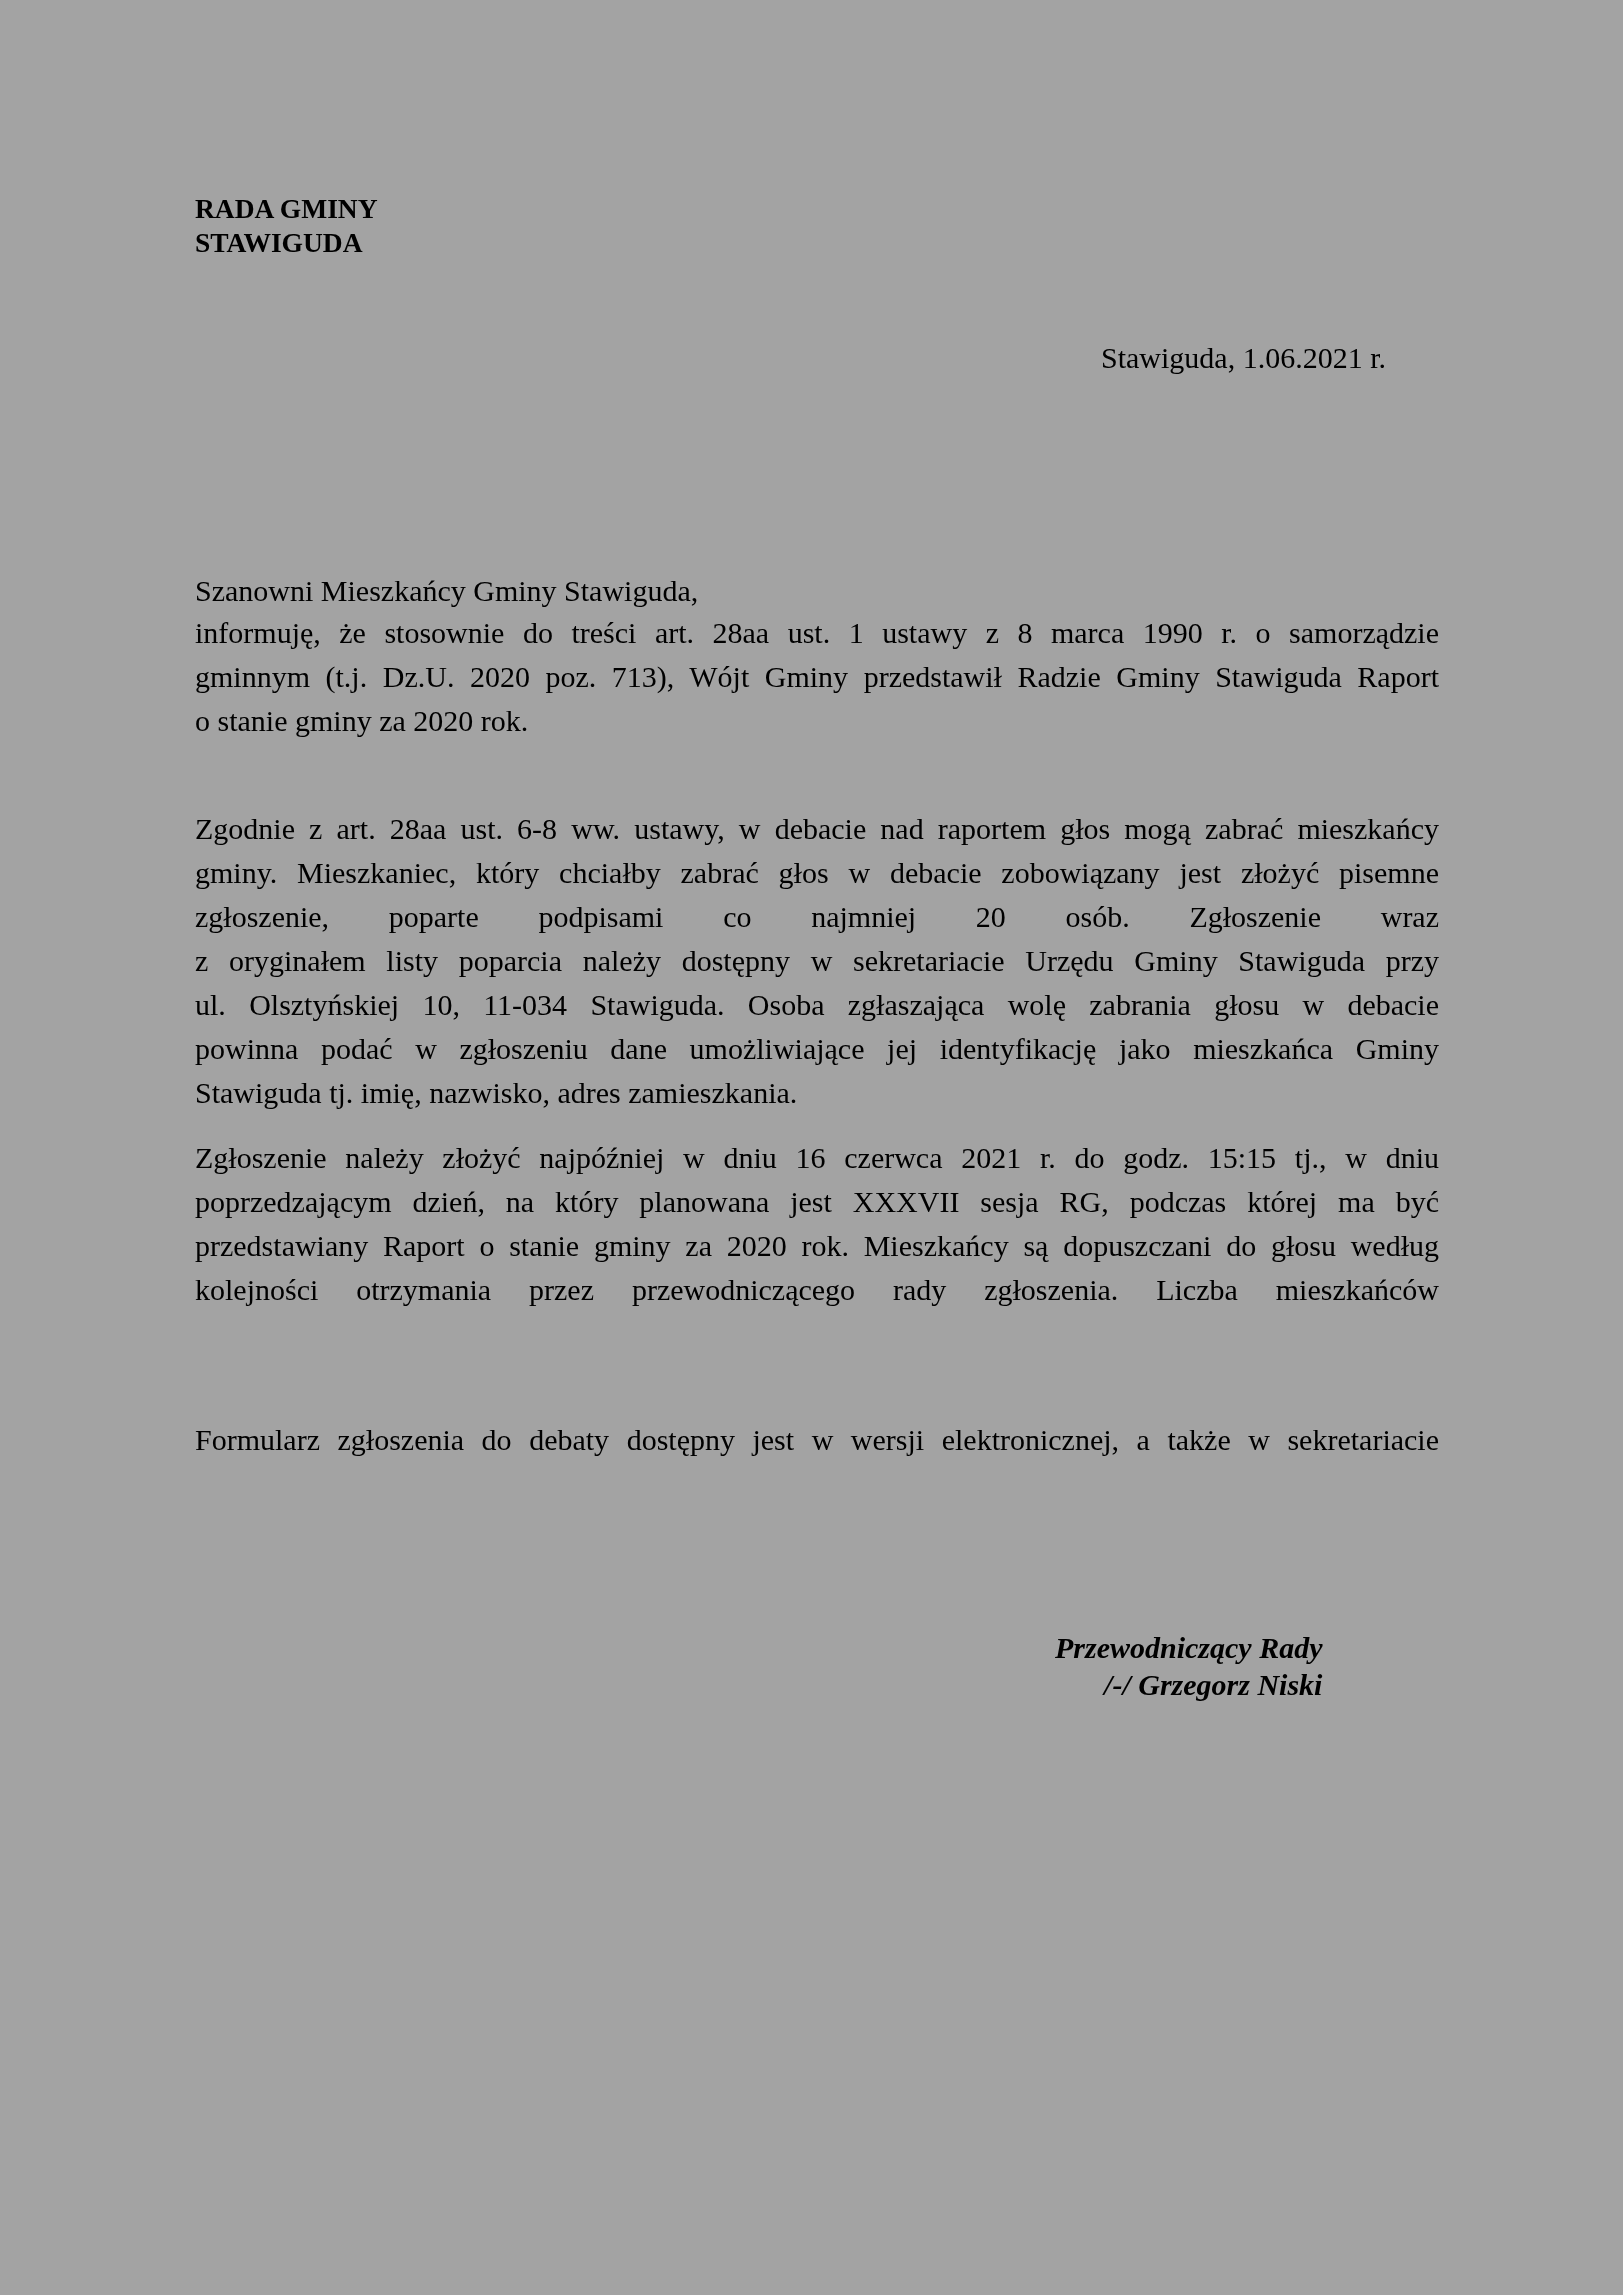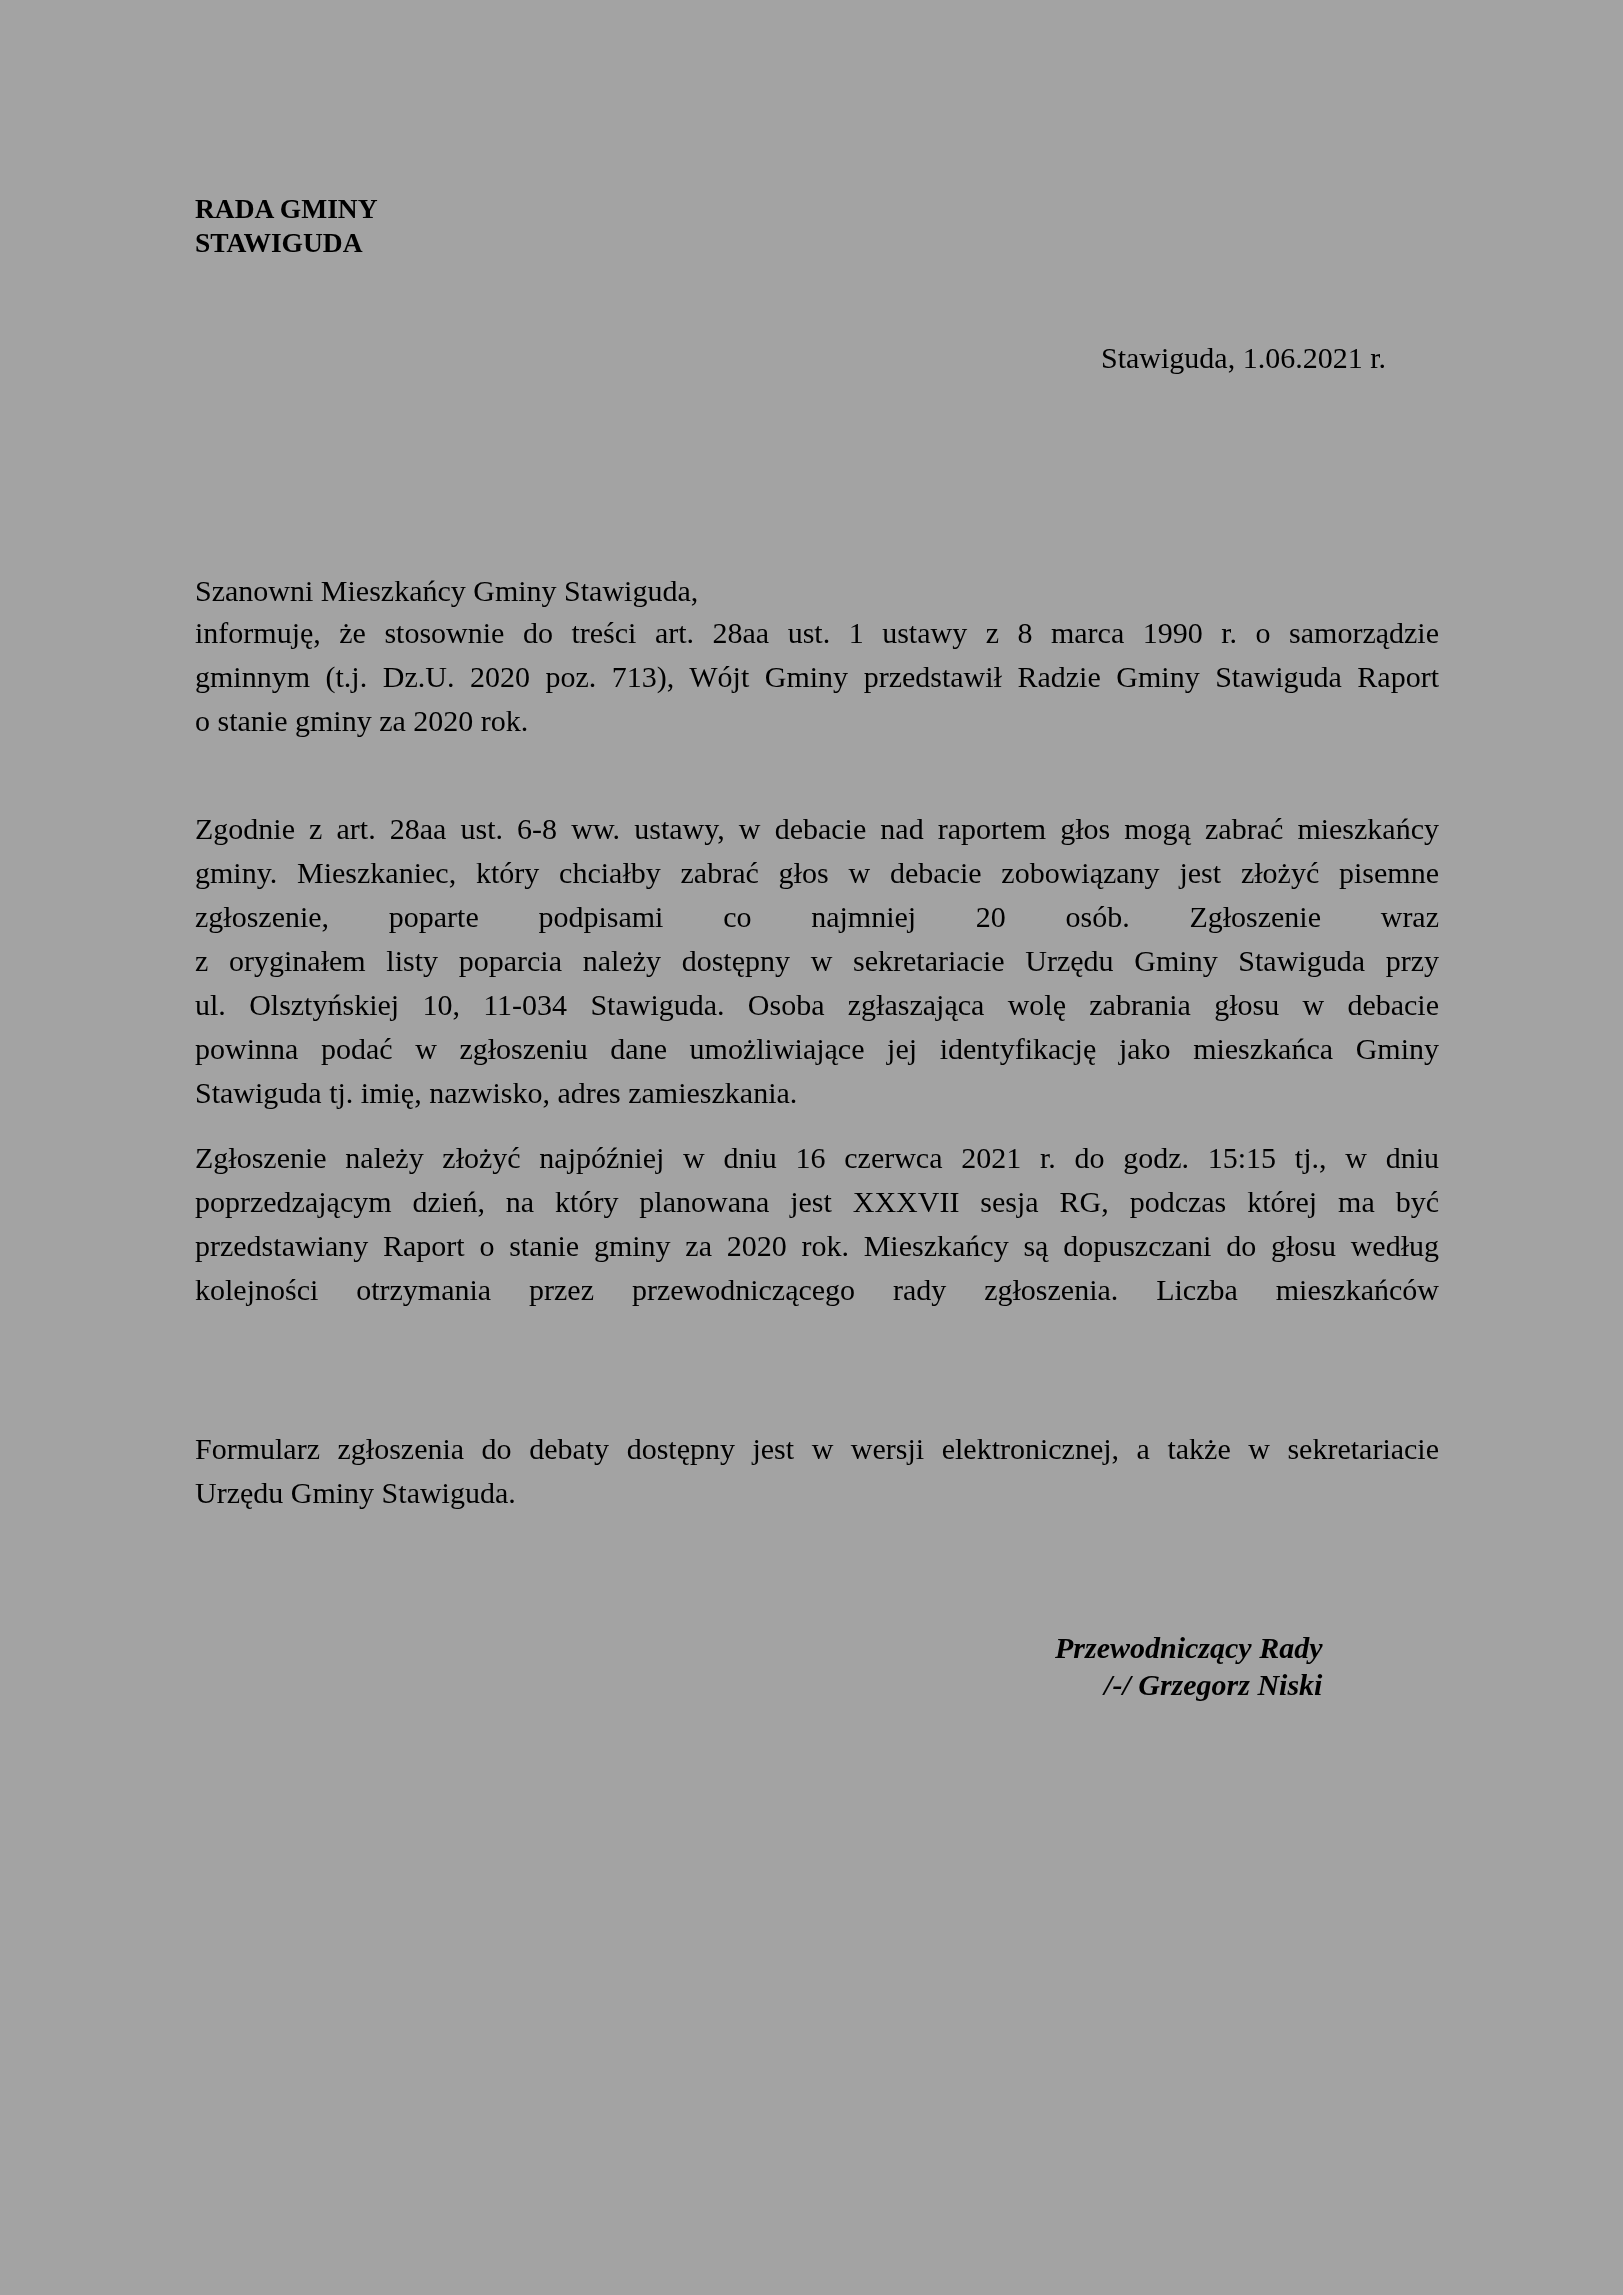--- a/index.html
+++ b/index.html
@@ -6,21 +6,21 @@
   body { width: 1623px; height: 2295px; position: relative; overflow: hidden;
          font-family: "Liberation Serif", "DejaVu Serif", serif; color: #000; }
   .page { position: absolute; left: 0; top: 0; width: 1623px; height: 2295px; background: #a3a3a3; }
   .header { position: absolute; left: 195px; top: 192px; font-weight: bold; font-size: 27.5px; line-height: 34px; }
   .date { position: absolute; left: 1101px; top: 338px; font-size: 30px; line-height: 39px; white-space: nowrap; }
   .body-text { position: absolute; left: 195px; width: 1244px; font-size: 30px; line-height: 44px; text-align: justify; }
   .greeting { top: 569px; text-align: left; }
   .p1 { top: 611px; }
   .p2 { top: 807px; }
   .p3 { top: 1136px; }
-  .p4 { top: 1418px; margin-top: 9px; }
+  .p4 { top: 1418px; }
   .line { display: block; text-align: justify; text-align-last: justify; white-space: nowrap; }
   .line.last { text-align-last: left; }
   .signature { position: absolute; left: 1055px; top: 1629px; font-weight: bold; font-style: italic; font-size: 30px; line-height: 37px; }
   .signature .name { padding-left: 10.8px; text-align: right; }
 </style>
 </head>
 <body>
 
 <div class="page">
 
@@ -51,21 +51,20 @@
 
   <div class="body-text p3">
     <span class="line">Zgłoszenie należy złożyć najpóźniej w dniu 16 czerwca 2021 r. do godz. 15:15 tj., w dniu</span>
     <span class="line">poprzedzającym dzień, na który planowana jest XXXVII sesja RG, podczas której ma być</span>
     <span class="line">przedstawiany Raport o stanie gminy za 2020 rok. Mieszkańcy są dopuszczani do głosu według</span>
     <span class="line">kolejności otrzymania przez przewodniczącego rady zgłoszenia. Liczba mieszkańców</span>
   </div>
 
   <div class="body-text p4">
     <span class="line">Formularz zgłoszenia do debaty dostępny jest w wersji elektronicznej, a także w sekretariacie</span>
-    <span class="line last">Urzędu Gminy Stawiguda.</span>
   </div>
 
   <div class="signature">
     <div>Przewodniczący Rady</div>
     <div class="name">/-/ Grzegorz Niski</div>
   </div>
 
 </div>
 
 

